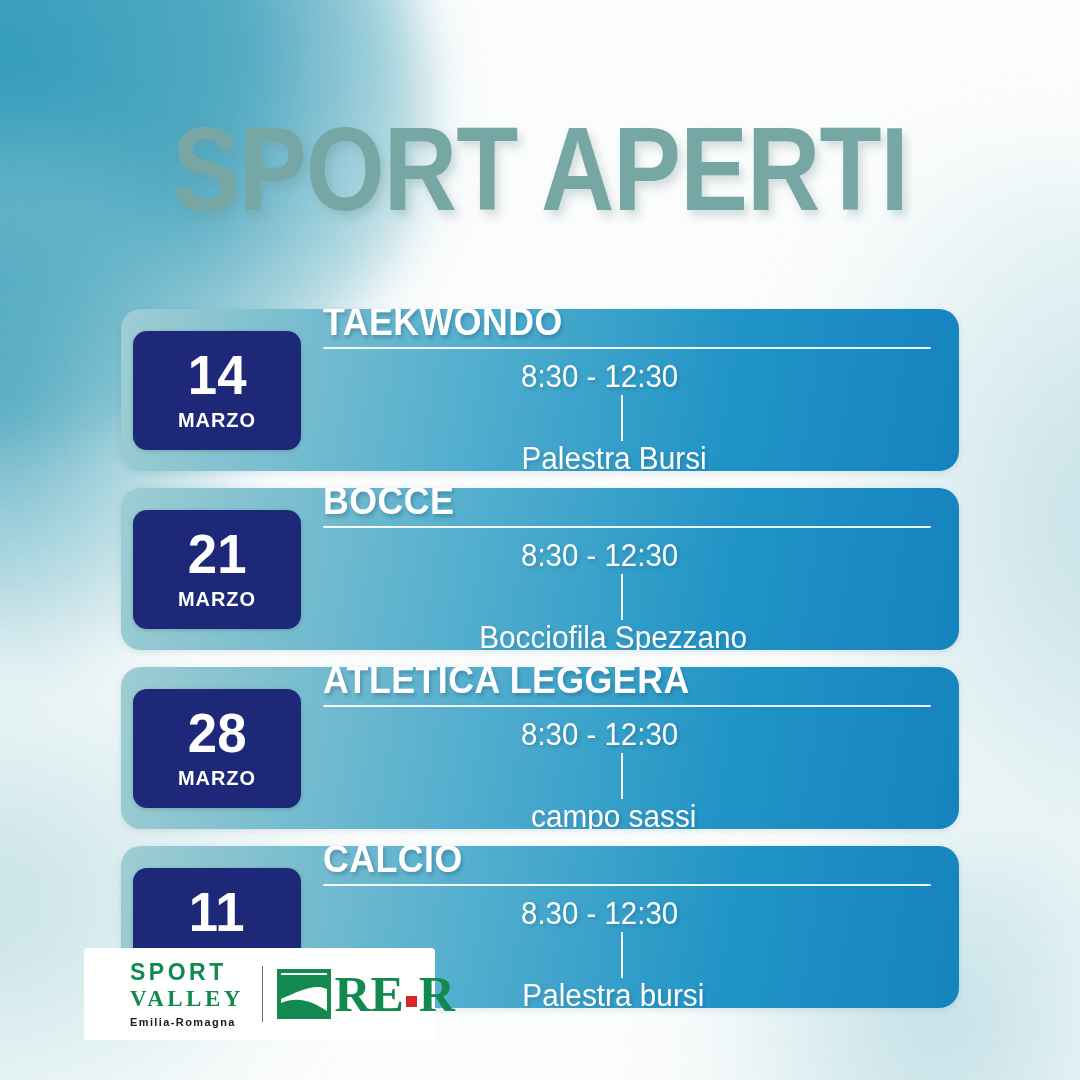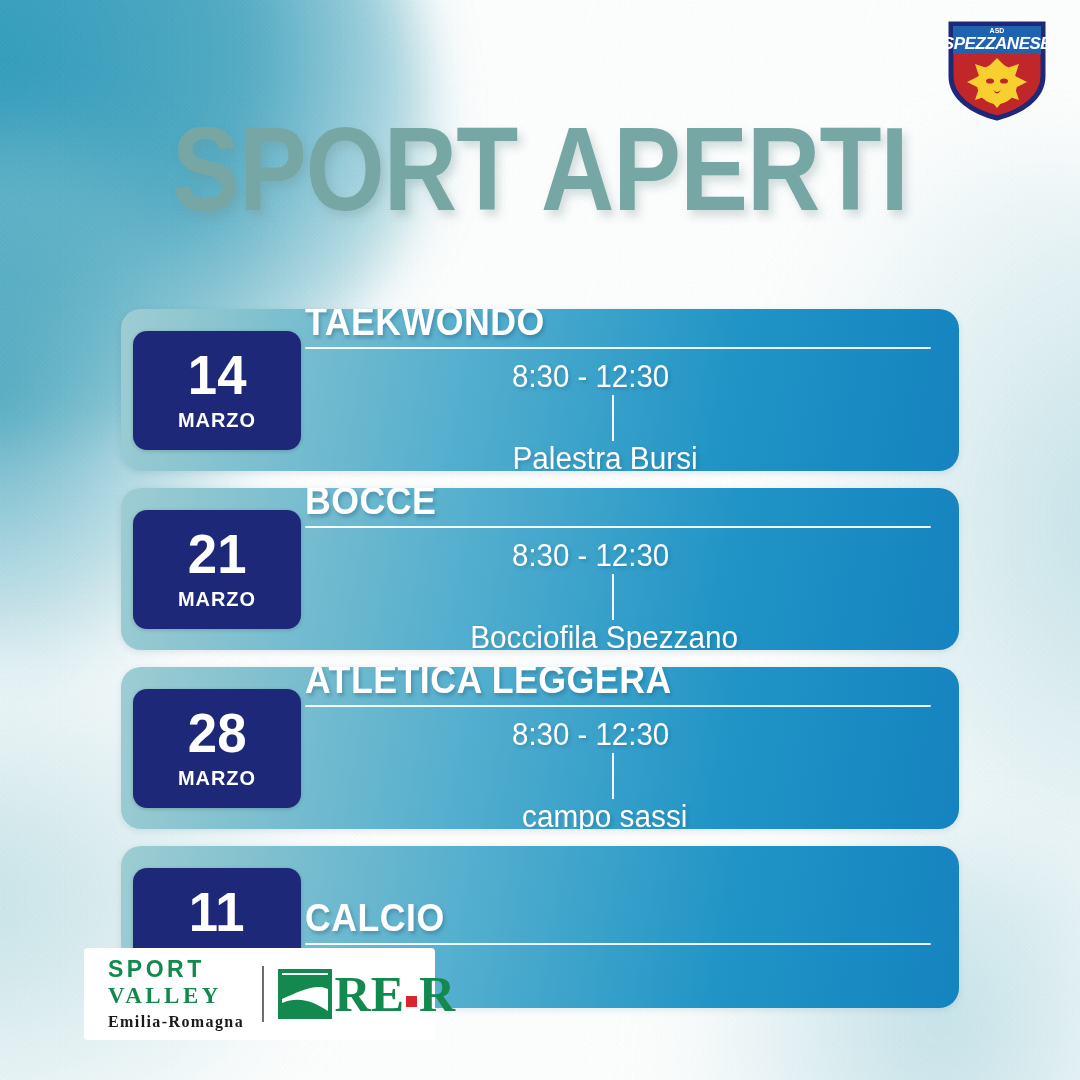--- a/index.html
+++ b/index.html
@@ -159,21 +159,21 @@
     font-weight: bold;
     font-size: 21px;
     letter-spacing: 1px;
     margin-top: 6px;
     transform: scaleX(0.95);
   }
 
   .card-body {
     flex: 1 1 auto;
     min-width: 0;
-    padding: 0 28px 0 4px;
+    padding: 0 28px 0 22px;
     color: #ffffff;
   }
   .sport {
     font-family: "Liberation Sans Narrow", "Liberation Sans", sans-serif;
     font-weight: bold;
     font-size: 38px;
     line-height: 1.02;
     letter-spacing: 0.5px;
     transform: scaleX(0.94);
     transform-origin: left center;
@@ -228,38 +228,39 @@
     background: #ffffff;
     border-radius: 4px;
     display: flex;
     align-items: center;
   }
   .sv {
     flex: 0 0 auto;
     padding-left: 24px;
     color: #128a4f;
     line-height: 1;
+    margin-left: 22px;
   }
   .sv-sport {
     font-family: "Liberation Sans", sans-serif;
     font-weight: bold;
     font-size: 23px;
     letter-spacing: 3.5px;
   }
   .sv-valley {
     font-family: Liberation Serif, serif;
     font-weight: bold;
     font-size: 23px;
     letter-spacing: 3.5px;
     margin-top: 3px;
   }
   .sv-region {
-    font-family: Liberation Serif, serif;
-    font-weight: bold;
-    font-size: 16px;
+    font-family: Liberation Sans, sans-serif;
+    font-weight: bold;
+    font-size: 11px;
     letter-spacing: 1.4px;
     color: #1a1a1a;
     margin-top: 7px;
   }
   .sv-divider {
     flex: 0 0 auto;
     width: 1.5px;
     height: 56px;
     background: #6d6d6d;
     margin: 0 14px 0 18px;
@@ -291,37 +292,20 @@
 
   <div class="bg-layer">
     <div class="blob-tl"></div>
     <div class="blob-tl2"></div>
     <div class="blob-bl"></div>
     <div class="blob-r"></div>
     <div class="blob-br"></div>
     <div class="grain"></div>
   </div>
 
-  <div class="crest">
-    <svg viewBox="0 0 112 104" width="112" height="104" aria-hidden="true">
-      <path d="M10 6 H102 V58 C102 80 80 94 56 100 C32 94 10 80 10 58 Z" fill="#c1262b" stroke="#1e2878" stroke-width="5"></path>
-      <path d="M12 8 H100 V36 H12 Z" fill="#1f63b0"></path>
-      <g fill="#f7cf2e">
-        <circle cx="56" cy="66" r="20"></circle>
-        <path d="M56 40 L66 50 L78 46 L74 58 L86 64 L74 70 L78 82 L66 78 L56 90 L46 78 L34 82 L38 70 L26 64 L38 58 L34 46 L46 50 Z"></path>
-      </g>
-      <g fill="#c1262b">
-        <ellipse cx="49" cy="63" rx="4" ry="2.6"></ellipse>
-        <ellipse cx="63" cy="63" rx="4" ry="2.6"></ellipse>
-        <path d="M52 72 Q56 76 60 72 Q56 79 52 72 Z"></path>
-      </g>
-      <text x="56" y="15" text-anchor="middle" fill="#ffffff" font-family="Liberation Sans, sans-serif" font-size="7" font-weight="bold">ASD</text>
-      <text x="56" y="31" text-anchor="middle" fill="#ffffff" font-family="Liberation Sans Narrow, Liberation Sans, sans-serif" font-size="17" font-weight="bold" font-style="italic" letter-spacing="-0.5">SPEZZANESE</text>
-    </svg>
-  </div>
 
   <div class="title">SPORT APERTI</div>
 
   <div class="cards">
 
     <div class="card">
       <div class="date-box">
         <div class="date-day">14</div>
         <div class="date-month">MARZO</div>
       </div>
@@ -369,20 +353,25 @@
     </div>
 
     <div class="card">
       <div class="date-box">
         <div class="date-day">11</div>
         <div class="date-month">APRILE</div>
       </div>
       <div class="card-body">
         <div class="sport">CALCIO</div>
         <div class="rule"></div>
+        <div class="detail">
+          <div class="time">8.30 - 12:30</div>
+          <div class="pipe"></div>
+          <div class="venue">Palestra bursi</div>
+        </div>
       </div>
     </div>
 
   </div>
 
   <div class="footer">
     <div class="sv">
       <div class="sv-sport">SPORT</div>
       <div class="sv-valley">VALLEY</div>
       <div class="sv-region">Emilia-Romagna</div>

